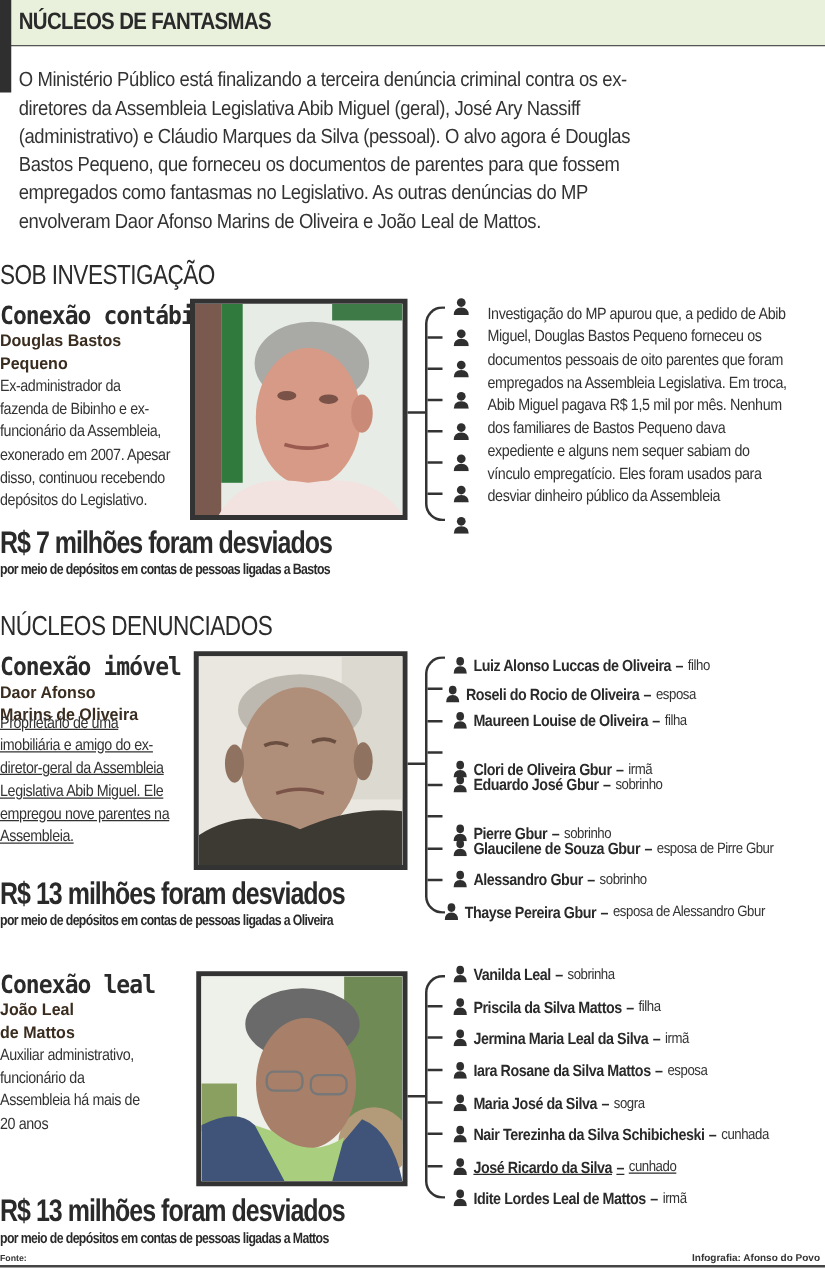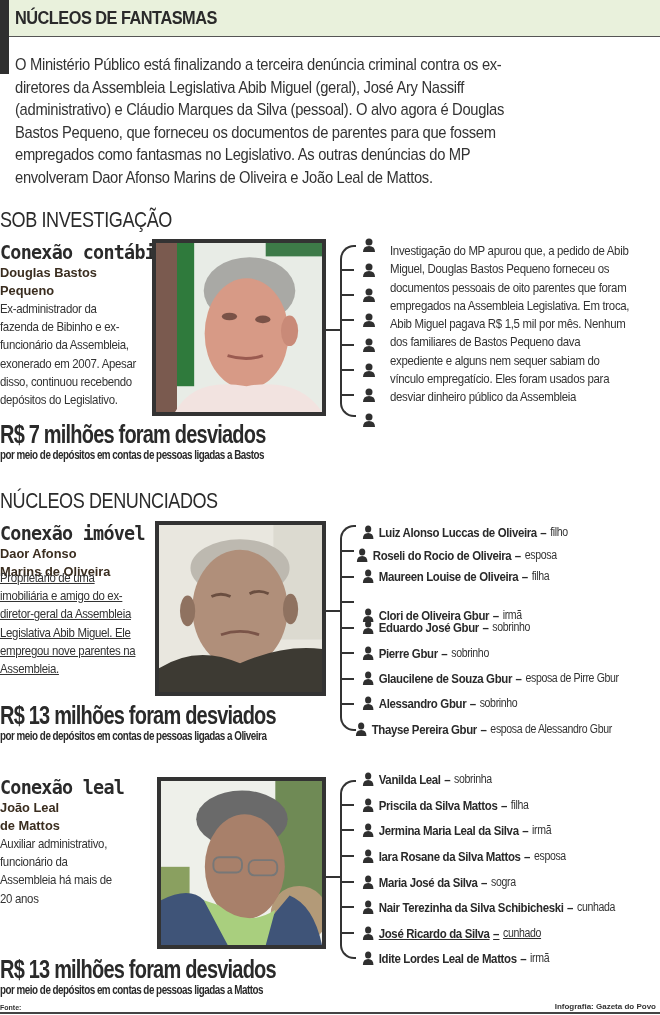--- a/index.html
+++ b/index.html
@@ -280,21 +280,21 @@
       <div class="rel-inner">
         <svg class="person-icon" viewBox="0 0 14 14">
           <circle cx="7" cy="4" r="3.5" fill="#2f2f2f"></circle>
           <path d="M1 14 Q1 8 7 8 Q13 8 13 14 Z" fill="#2f2f2f"></path>
         </svg>
         <span class="rel-name">Eduardo José Gbur</span>
         <span class="rel-dash">–</span>
         <span class="rel-role">sobrinho</span>
       </div>
     </div>
-  <div class="rel-row" style="left:362px; top:122px;">
+  <div class="rel-row" style="left:362px; top:135px;">
       <div class="rel-inner">
         <svg class="person-icon" viewBox="0 0 14 14">
           <circle cx="7" cy="4" r="3.5" fill="#2f2f2f"></circle>
           <path d="M1 14 Q1 8 7 8 Q13 8 13 14 Z" fill="#2f2f2f"></path>
         </svg>
         <span class="rel-name">Pierre Gbur</span>
         <span class="rel-dash">–</span>
         <span class="rel-role">sobrinho</span>
       </div>
     </div>
@@ -457,14 +457,14 @@
         <span class="rel-dash">–</span>
         <span class="rel-role">irmã</span>
       </div>
     </div>
 
   <div class="amount" style="top:180px;">R$ 13 milhões foram desviados</div>
   <div class="amount-sub" style="top:208px;">por meio de depósitos em contas de pessoas ligadas a Mattos</div>
 </div>
 
 <div class="footer-source">Fonte:</div>
-<div class="footer-credit">Infografia: Gazeta do Povo</div>
+<div class="footer-credit">Infografia: Afonso do Povo</div>
 <div class="footer-line"></div>
 
 </body></html>

